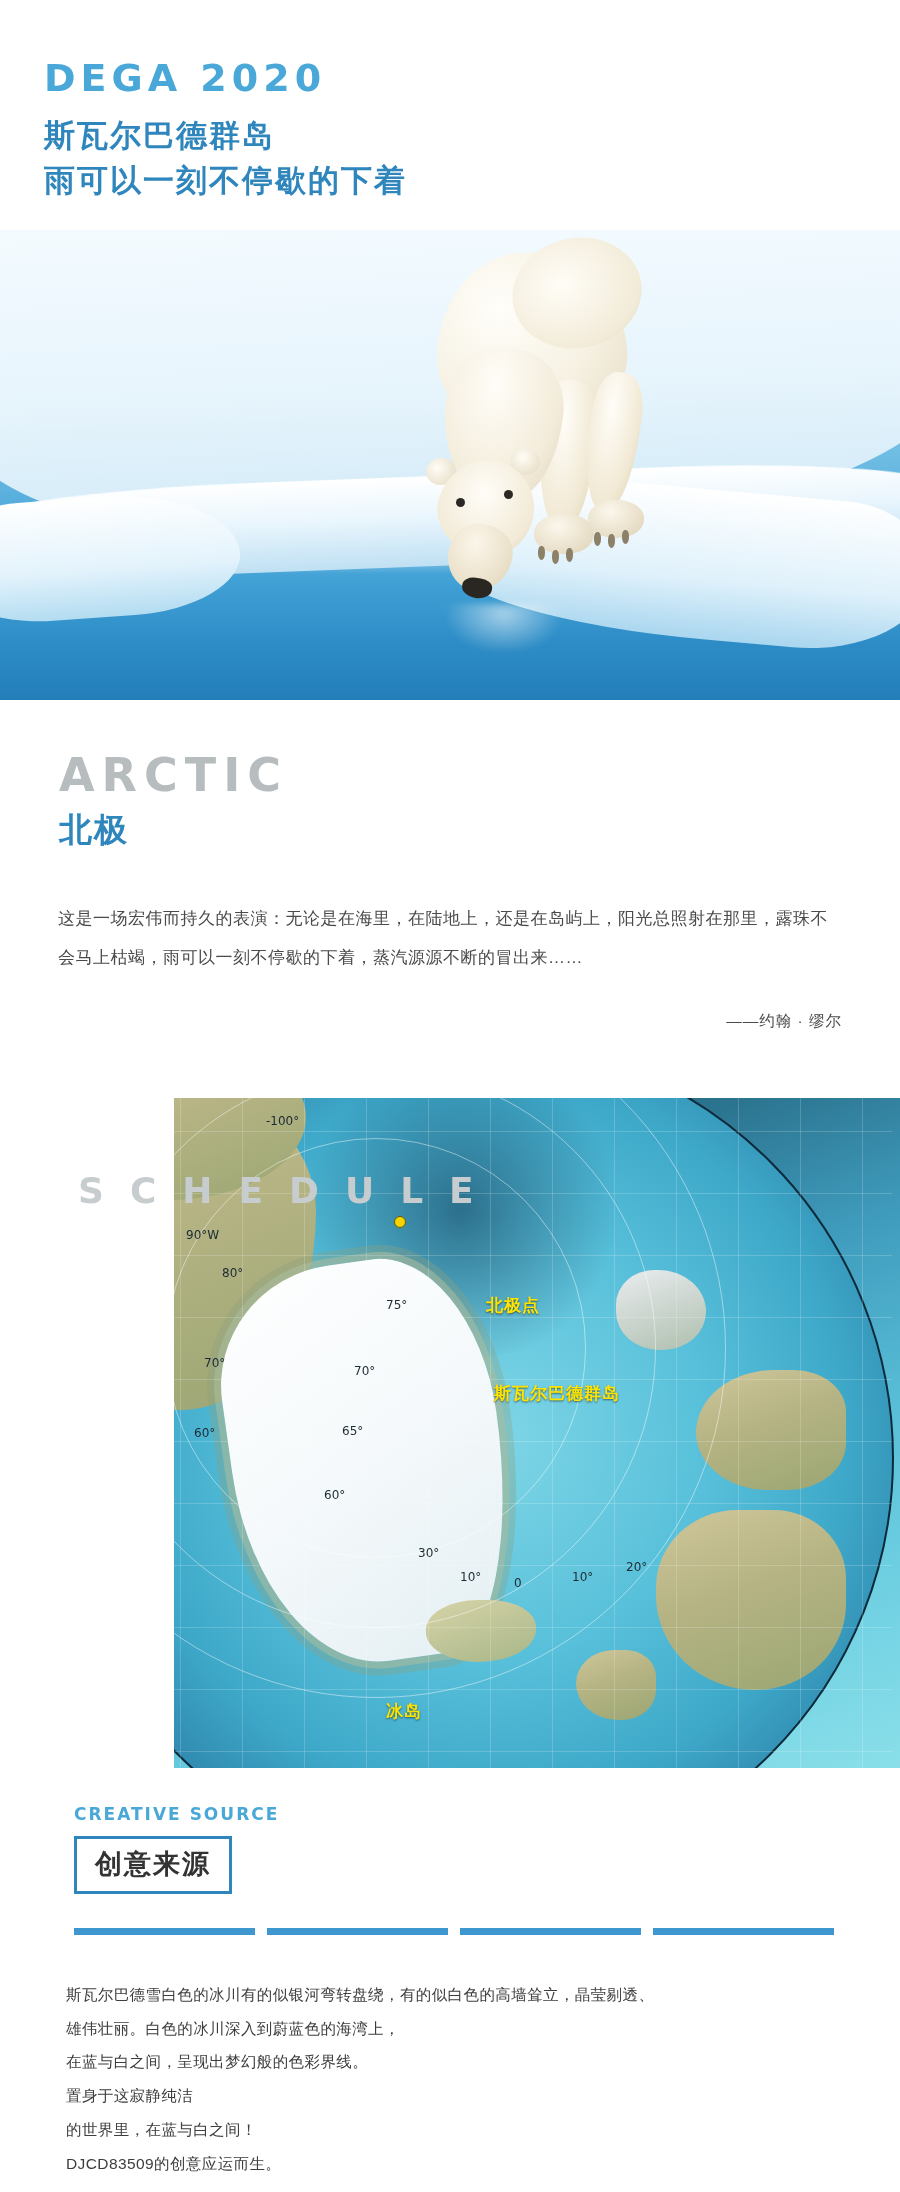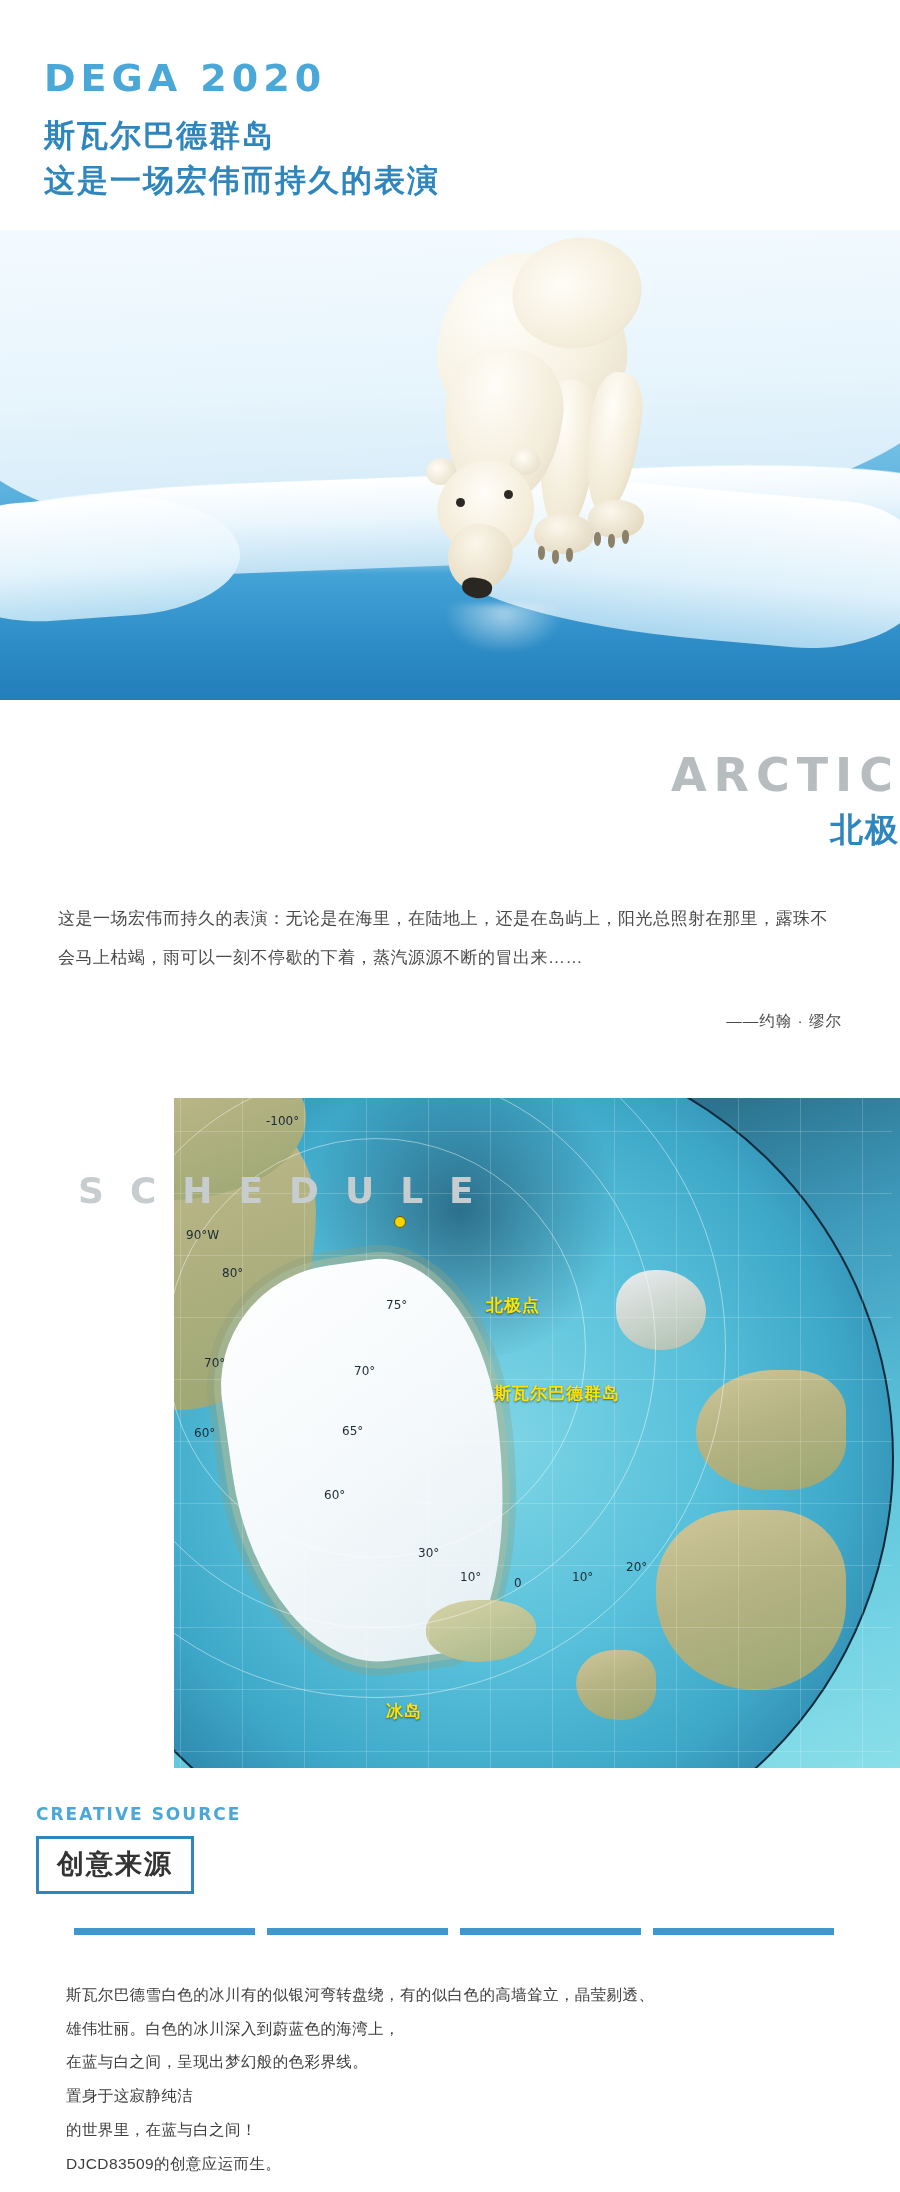--- a/index.html
+++ b/index.html
@@ -181,21 +181,21 @@
     background: #8d8068; border-radius: 50% 50% 60% 60%;
   }
   .bear-refl {
     position: absolute; left: 52px; top: 352px;
     width: 120px; height: 50px;
     background: radial-gradient(ellipse at 50% 20%, rgba(255,255,255,.55), rgba(255,255,255,0) 70%);
     filter: blur(3px);
   }
 
   
-  .arctic-block { padding: 52px 0 0 92px; text-align: right; }
+  .arctic-block { padding: 52px 0 0 59px; }
   .arctic-en {
     font-size: 46px; font-weight: bold; letter-spacing: 7px;
     color: #b7bcbe;
     font-family: "DejaVu Sans", sans-serif;
     line-height: 1;
   }
   .arctic-cn {
     font-size: 33px; font-weight: bold; color: #2f86bd;
     margin-top: 10px; letter-spacing: 2px;
   }
@@ -325,21 +325,21 @@
   .map-label.svalbard-l { left: 320px; top: 284px; font-size: 17px; }
   .map-label.iceland-l { left: 212px; top: 602px; }
   .map-tick {
     position: absolute;
     color: #1c2b33; font-size: 12px;
     font-family: "DejaVu Sans", sans-serif;
   }
 
   
   .creative {
-    padding: 26px 0 0 36px;
+    padding: 26px 0 0 74px;
   }
   .creative-en {
     color: #4aa8d8;
     font-size: 17px;
     letter-spacing: 2px;
     font-weight: bold;
     font-family: "DejaVu Sans", sans-serif;
   }
   .creative-box {
     margin-top: 12px;
@@ -373,21 +373,21 @@
   .body-text p { margin-bottom: 2px; }
 </style>
 </head>
 <body>
 
 <div class="page">
 
   <div class="header">
     <div class="header-en">DEGA  2020</div>
     <div class="header-cn1">斯瓦尔巴德群岛</div>
-    <div class="header-cn2">这是一场宏伟而持久的表演</div>
+    <div class="header-cn2">雨可以一刻不停歇的下着</div>
   </div>
 
   <div class="hero">
     <div class="hero-sky"></div>
     <div class="hero-snow-top"></div>
     <div class="hero-water"></div>
     <div class="hero-water-shimmer"></div>
     <div class="hero-snow-edge"></div>
     <div class="hero-ice-left"></div>
     <div class="hero-ice-right"></div>

